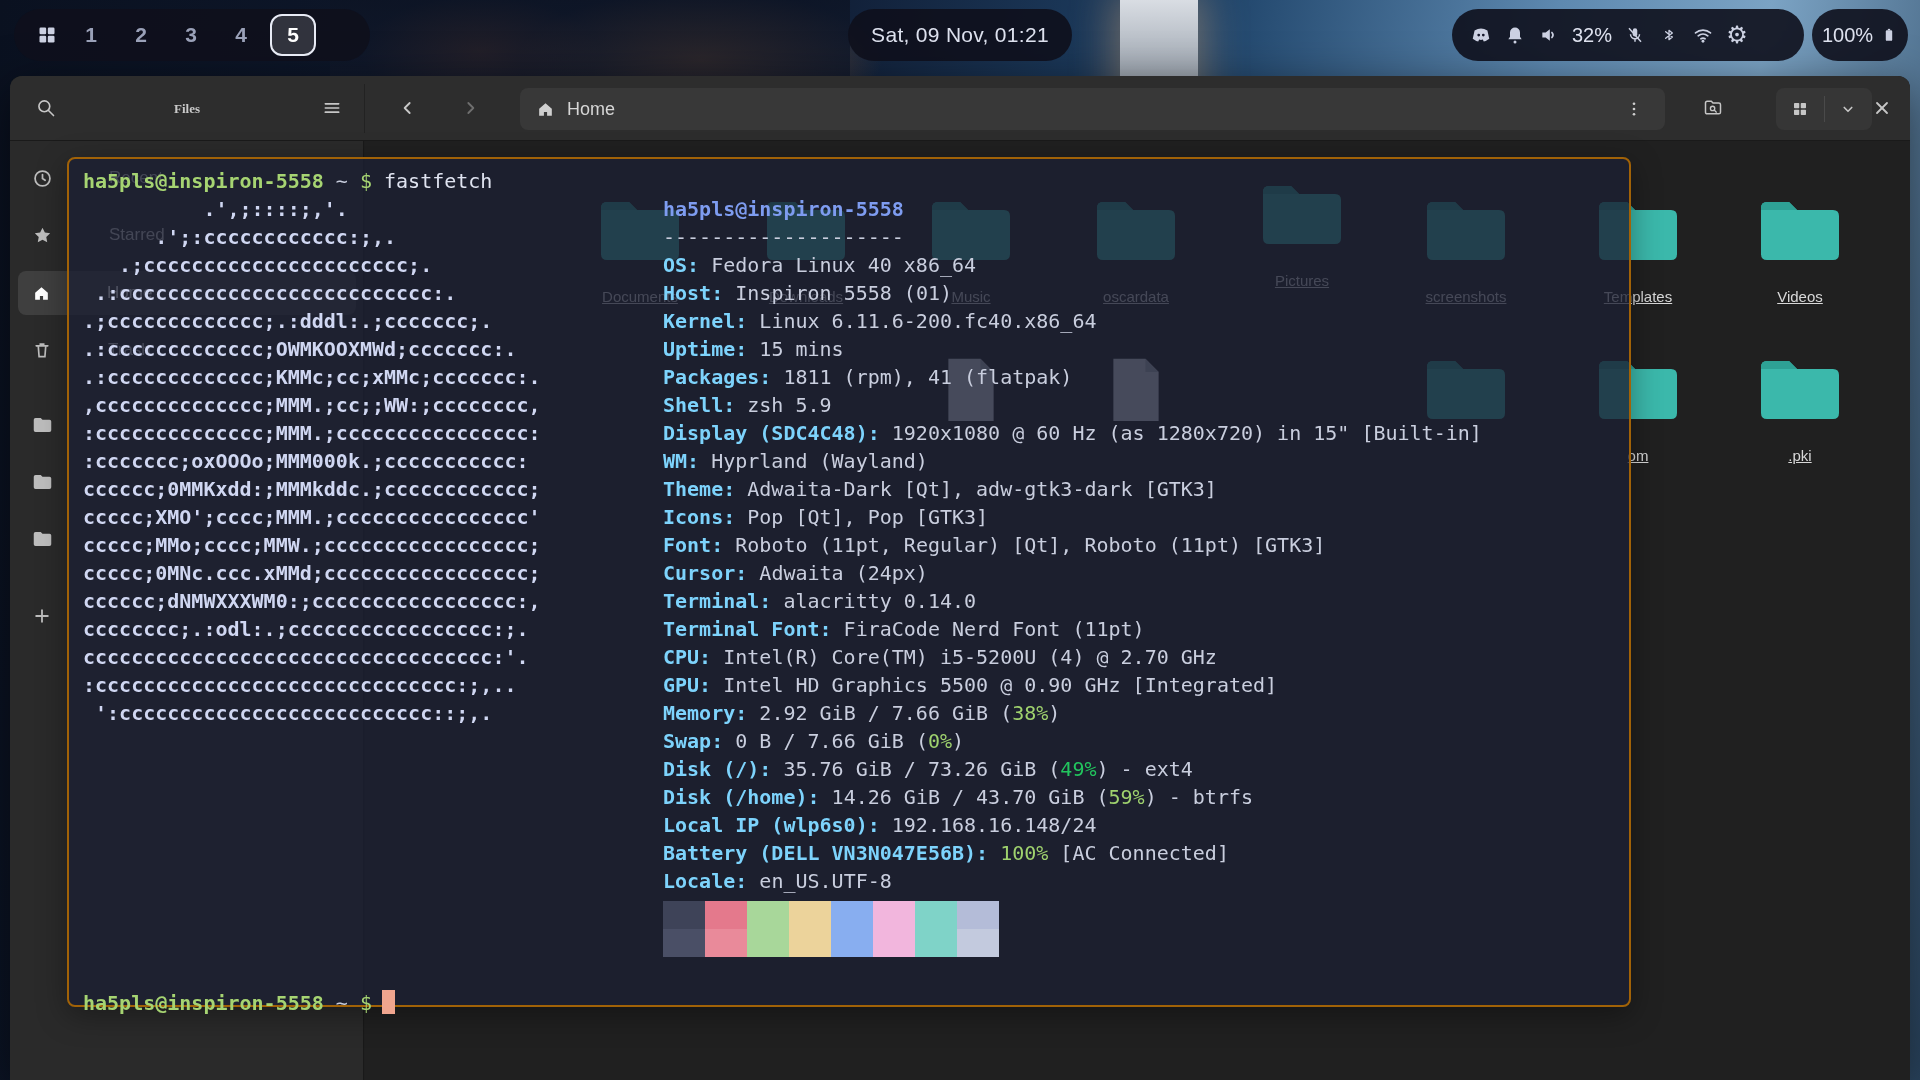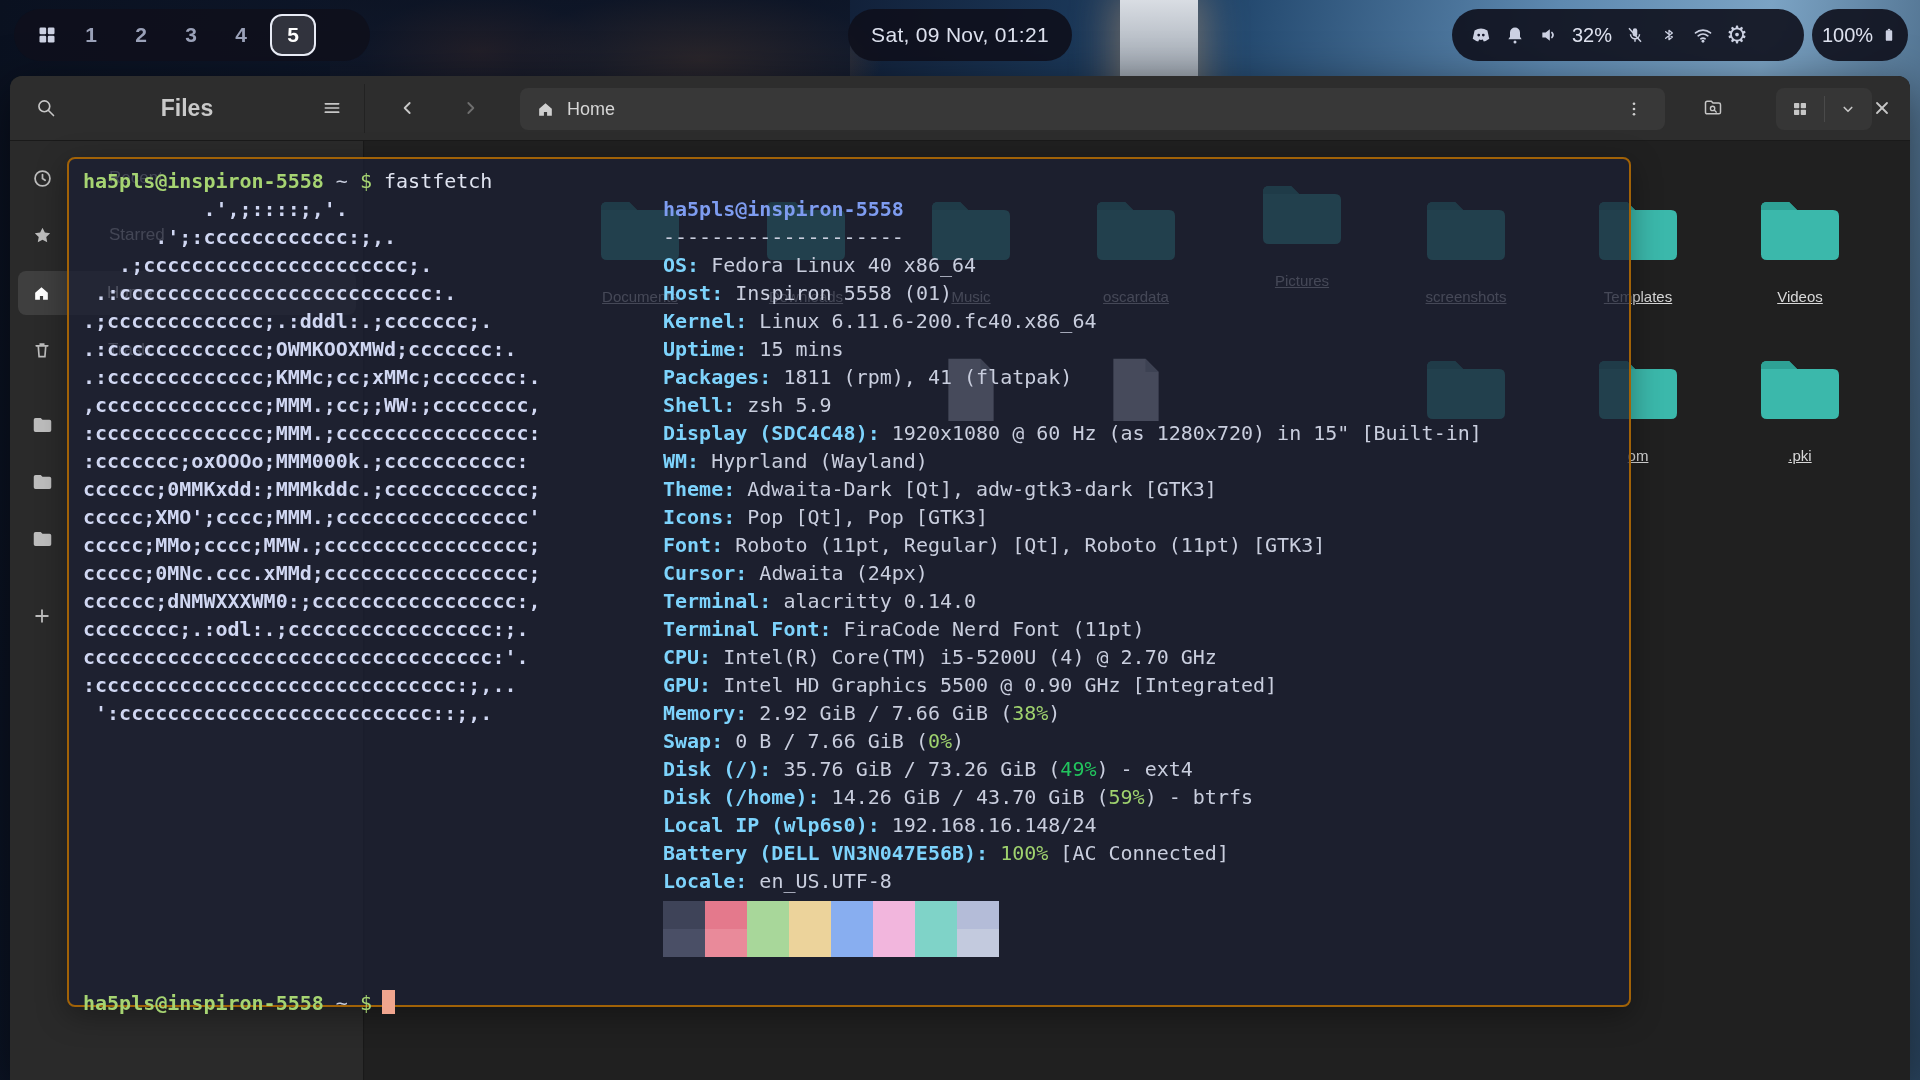--- a/index.html
+++ b/index.html
@@ -39,21 +39,21 @@
 
   
   .window { position:absolute; left:10px; top:76px; width:1900px; height:1004px;
             border-radius:12px 12px 0 0; background:#1f1f1f; overflow:hidden;
             box-shadow:0 12px 48px rgba(0,0,0,.55); z-index:10; }
   .header { position:absolute; left:0; top:0; width:100%; height:65px; background:#2d2d2d;
             border-bottom:1px solid #1a1a1a; }
   .hicon { position:absolute; top:50%; transform:translateY(-50%); color:#c6c6c6; cursor:default; }
   .hicon.dim { color:#6e6e6e; }
   .app-title { position:absolute; left:0; top:0; width:354px; height:65px; line-height:65px;
-               text-align:center; color:#c9c9c9; font-size:23px; font-weight:700; }
+               text-align:center; color:#c9c9c9; font-size:13px; font-weight:700;font-family:Liberation Serif, serif; }
   .hdr-divider { position:absolute; left:354px; top:8px; width:1px; height:49px; background:#222; }
   .breadcrumb { position:absolute; left:510px; top:12px; width:1145px; height:42px;
                 background:#383838; border-radius:8px; display:flex; align-items:center;
                 color:#d6d6d6; font-size:18px; }
   .breadcrumb .ic { margin:0 12px 0 16px; color:#cfcfcf; }
   .bc-kebab { position:absolute; right:10px; top:50%; transform:translateY(-50%); color:#c6c6c6; }
   .view-pill { position:absolute; left:1766px; top:12px; width:96px; height:42px; background:#363636;
                border-radius:8px; display:flex; align-items:center; justify-content:space-evenly; color:#c6c6c6; }
   .view-sep { width:1px; height:26px; background:#4a4a4a; }
 

